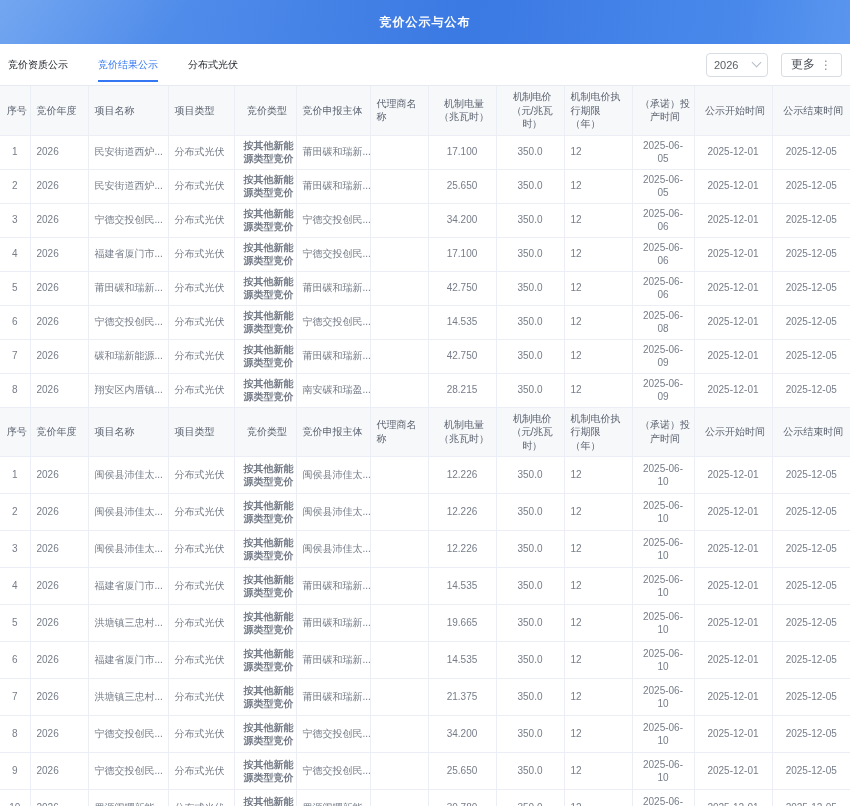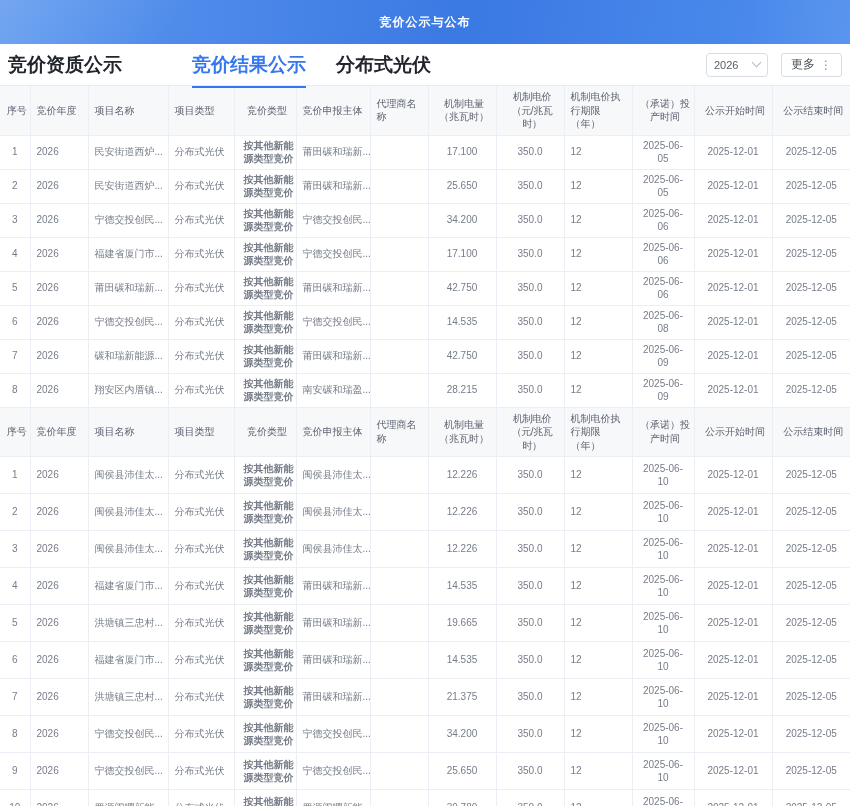--- a/index.html
+++ b/index.html
@@ -26,24 +26,24 @@
     background: linear-gradient(250deg, rgba(255,255,255,0.12), rgba(255,255,255,0) 60%);
   }
   .banner-title { position: relative; color: #fff; font-size: 12px; font-weight: bold; letter-spacing: 1px; }
   
   .toolbar {
     height: 42px; display: flex; align-items: center; justify-content: space-between;
     padding: 0 8px 0 8px; border-bottom: 1px solid #e6e9f0; background: #fff;
   }
   .tabs { display: flex; align-items: center; gap: 30px; }
   .tab {
-    font-size: 19px; font-weight: bold; color: #22252c; cursor: pointer;
+    font-size: 10px; font-weight: normal; color: #22252c; cursor: pointer;
     padding: 11px 0 8px 0; border-bottom: 2px solid transparent;
   }
-  .tab.active { color: #3577f2; border-bottom-color: #3577f2; margin-left: 40px; }
+  .tab.active { color: #3577f2; border-bottom-color: #3577f2; }
   .filters { display: flex; align-items: center; gap: 13px; }
   .select-box {
     height: 24px; display: flex; align-items: center; justify-content: space-between;
     border: 1px solid #d8dce4; border-radius: 4px; background: #fff;
     padding: 0 7px; font-size: 11px; color: #5a6066; cursor: pointer;
   }
   .select-company { width: 132px; border-color: #8cc0d8; }
   .select-year { width: 62px; }
   .chev {
     width: 7px; height: 7px; flex: 0 0 auto; margin-top: -4px;

